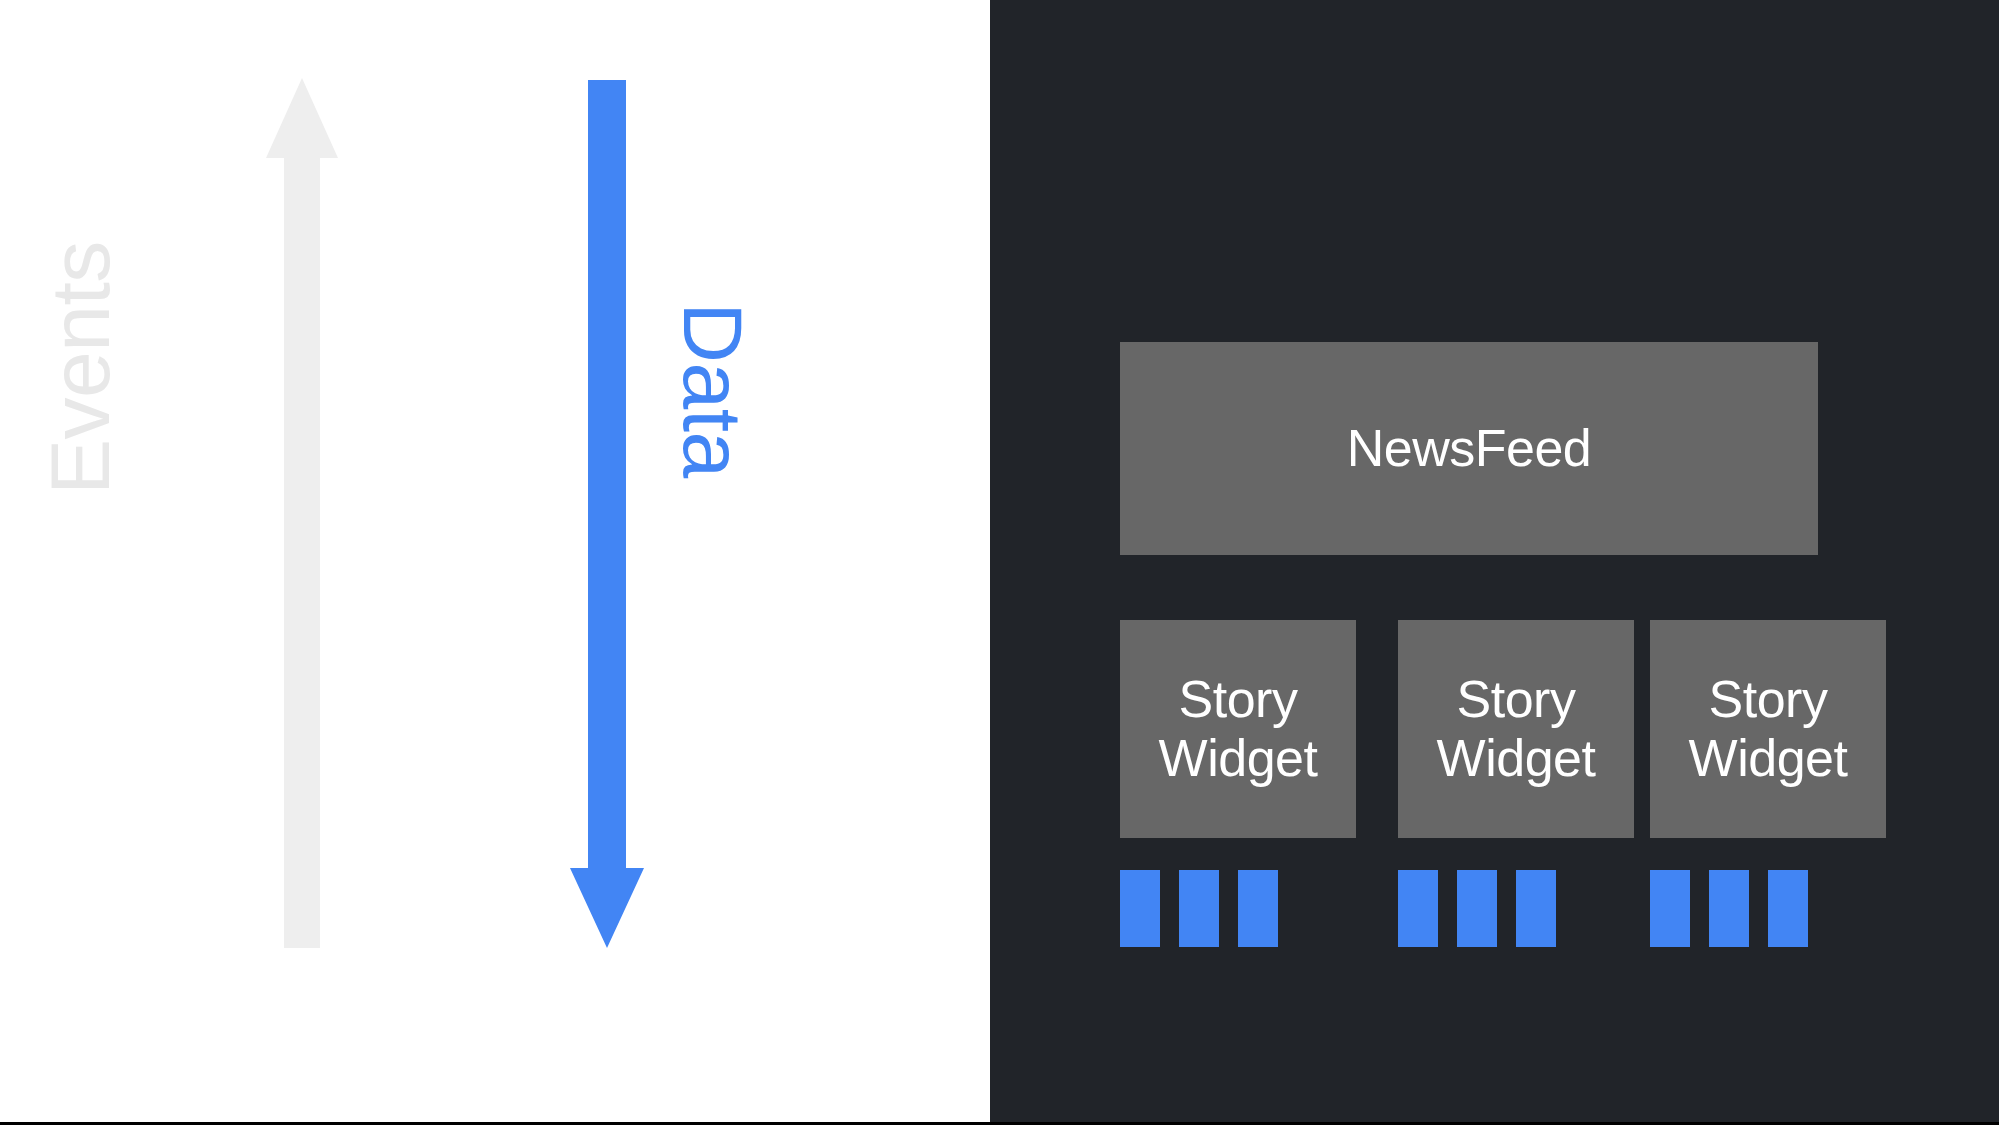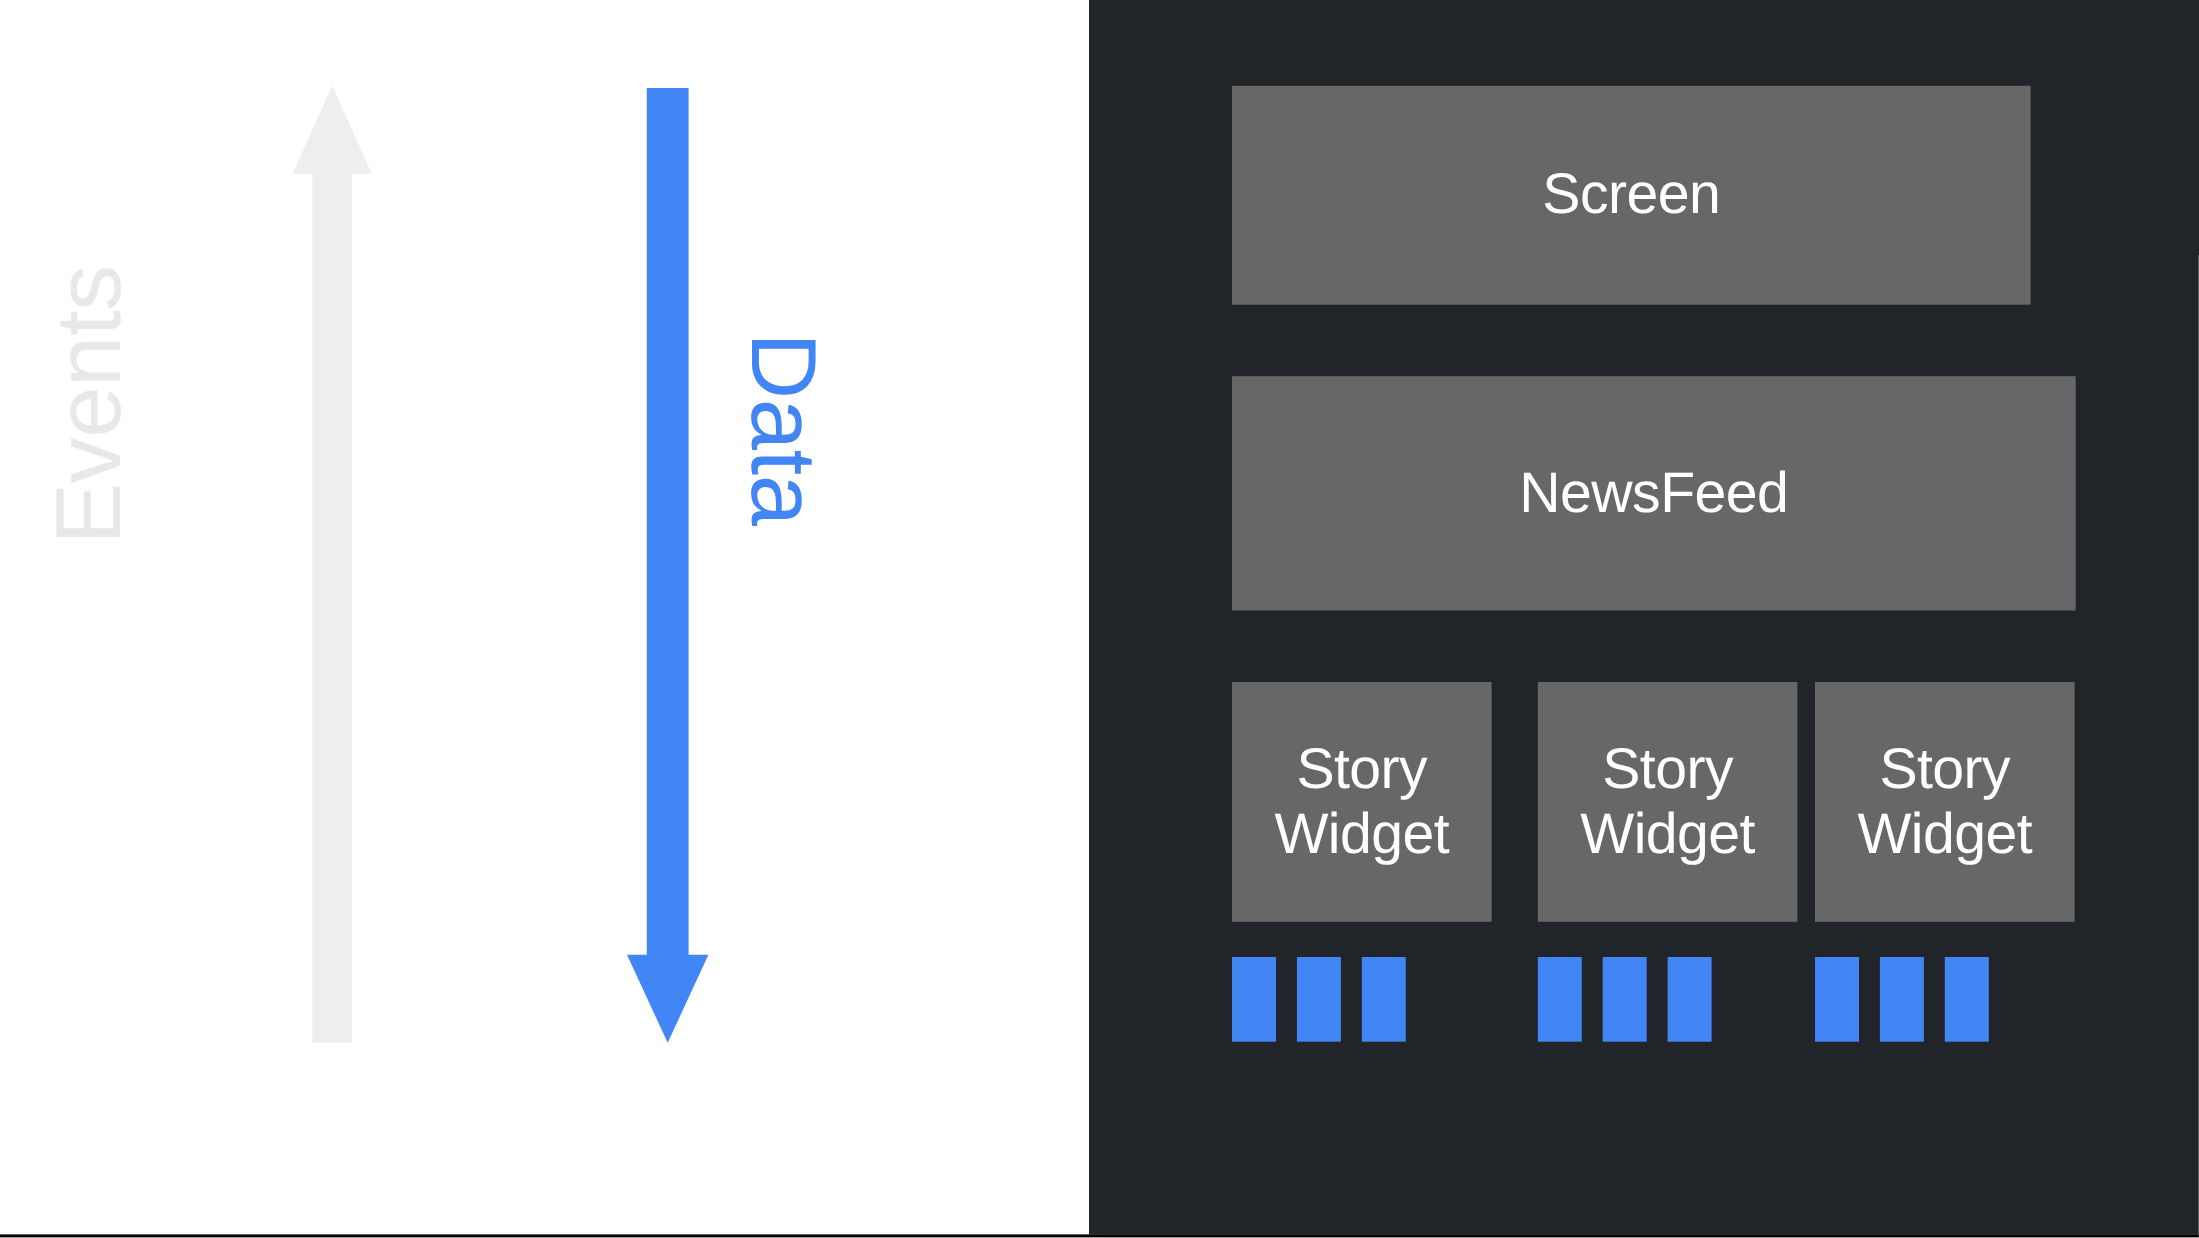--- a/index.html
+++ b/index.html
@@ -107,21 +107,21 @@
   #screen-box {
     left: 130px;
     top: 78px;
     width: 726px;
     height: 199px;
   }
 
   #newsfeed-box {
     left: 130px;
     top: 342px;
-    width: 767px;
+    width: 698px;
     height: 213px;
   }
 
   .story-widget-box {
     top: 620px;
     width: 236px;
     height: 218px;
   }
   .story-widget-box.sw-0 { left: 130px; }
   .story-widget-box.sw-1 { left: 408px; }
@@ -164,23 +164,20 @@
       <polygon points="23,2 61,2 61,790 79,790 42,870 5,790 23,790" fill="#4285f4"></polygon>
     </svg>
 
     <div id="events-label" class="axis-label">Events</div>
 
     <div id="data-label" class="axis-label">Data</div>
   </div>
 
   <div id="right-panel">
 
-    <div id="screen-box" class="node-box">
-      <span>Screen</span>
-    </div>
 
     <div id="newsfeed-box" class="node-box">
       <span>NewsFeed</span>
     </div>
 
     <div class="node-box story-widget-box sw-0">
       <span class="story-widget-label">Story
 Widget</span>
     </div>
     <div class="node-box story-widget-box sw-1">

